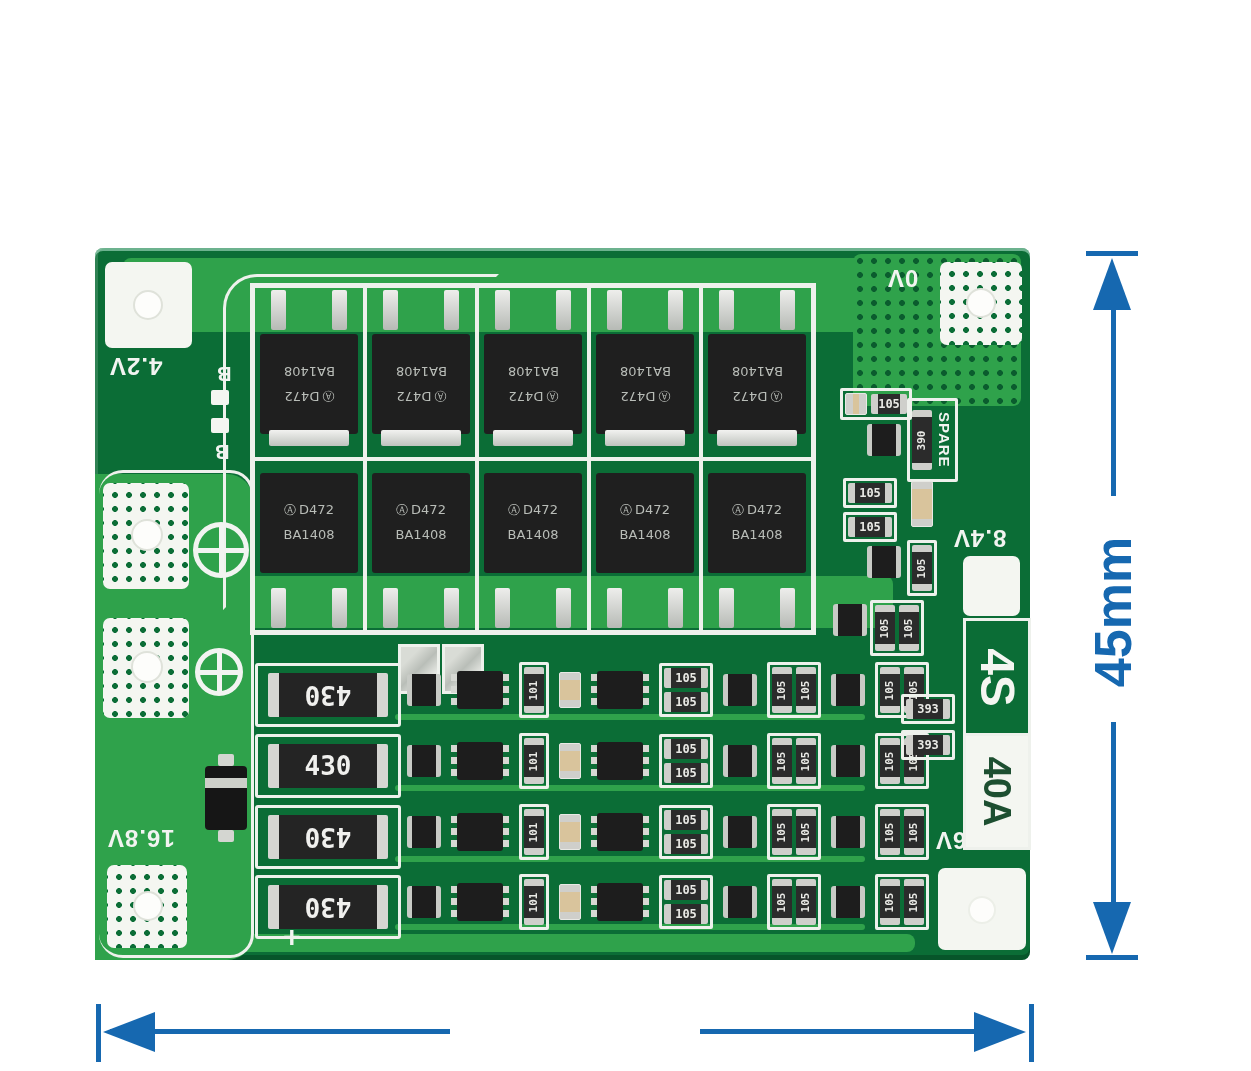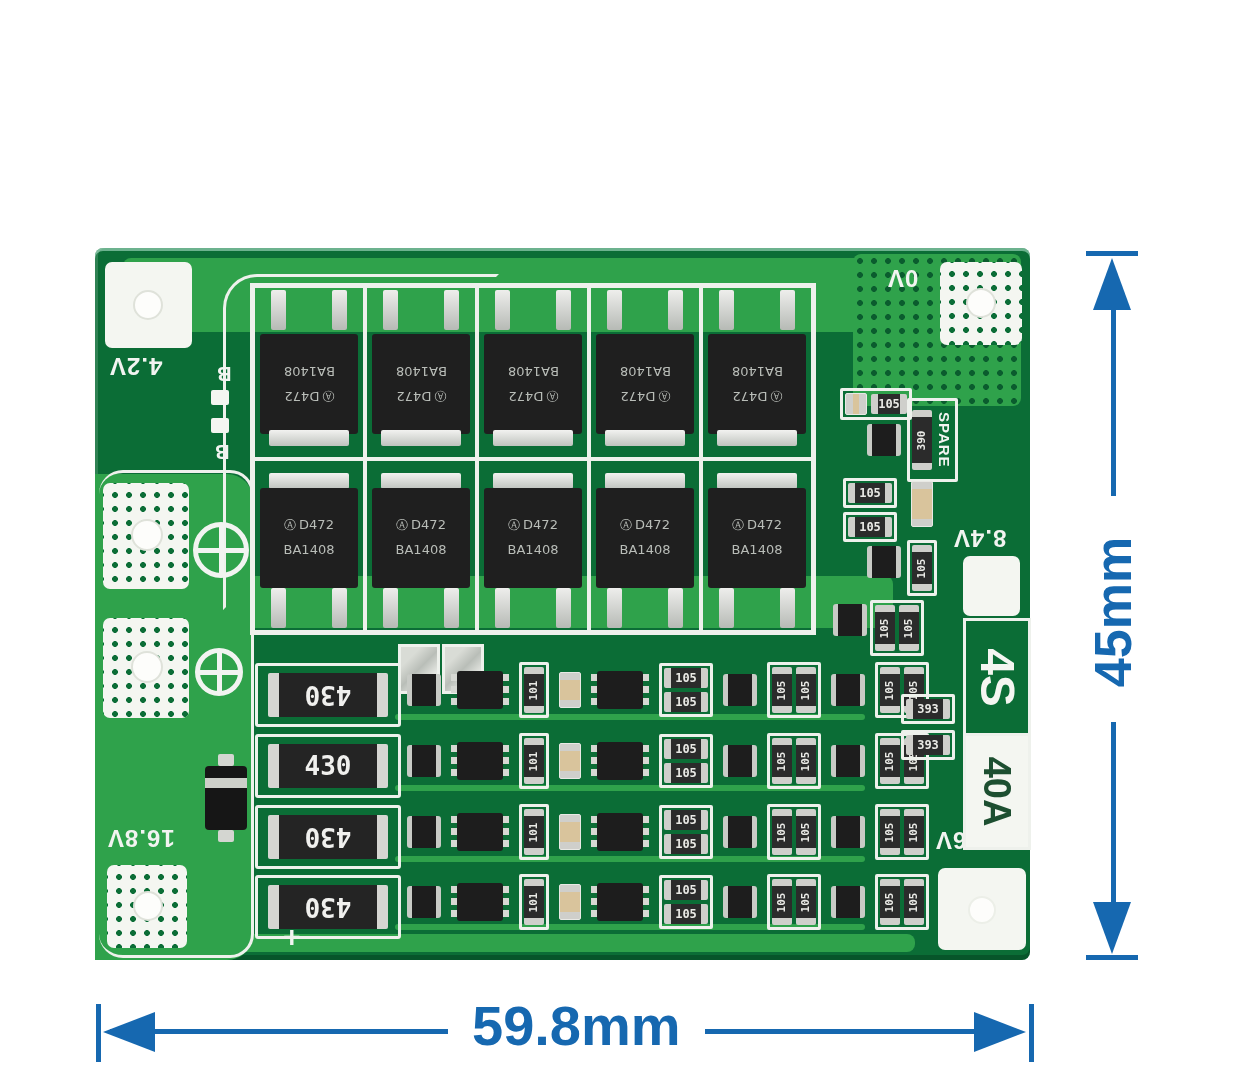--- a/index.html
+++ b/index.html
@@ -26,21 +26,21 @@
         linear-gradient(135deg,#d9dcd6 25%,#b9beb8 50%,#e4e6e1 75%);}
   
   .mosgrid{position:absolute;left:155px;top:35px;width:560px;height:346px;display:grid;
            grid-template-columns:repeat(5,1fr);grid-template-rows:1fr 1fr;border:3px solid #eef1ec;}
   .mcell{position:relative;border:2px solid #eef1ec;}
   .legs{position:absolute;left:0;right:0;display:flex;justify-content:space-between;padding:0 16px;}
   .r1 .legs{top:2px;} .r2 .legs{bottom:2px;}
   .leg{width:15px;height:40px;background:linear-gradient(180deg,#eeeeec,#b6bab5);border-radius:2px;}
   .mbody{position:absolute;left:5px;right:5px;height:100px;background:#1f1f1f;border-radius:3px;
          display:flex;align-items:center;justify-content:center;}
-  .r1 .mbody{top:46px;} .r2 .mbody{top:27px;justify-content:center;}
+  .r1 .mbody{top:46px;} .r2 .mbody{top:12px;justify-content:center;}
   .mtab{position:absolute;left:14px;right:14px;height:16px;background:linear-gradient(#f2f2f0,#bfc3be);border-radius:2px;}
   .r1 .mtab{top:142px;} .r2 .mtab{top:12px;}
   .mtext{color:#b9bdb8;font-size:13px;line-height:1.9;text-align:center;font-family:"DejaVu Sans",sans-serif;}
   .r1 .mtext{transform:rotate(180deg);}
   .logo{display:inline-block;font-size:12px;margin-right:3px;}
   
   .pwr{position:absolute;left:160px;width:140px;height:58px;border:3px solid #eef1ec;border-radius:3px;
        display:flex;align-items:center;justify-content:center;}
   .rb{width:120px;height:44px;border-radius:2px;display:flex;align-items:center;justify-content:center;
       color:#f0f0ee;font-family:"DejaVu Sans Mono",monospace;font-weight:bold;font-size:26px;
@@ -501,21 +501,20 @@
         </div>
     </div>
   </div>
 
   <div class="dim" style="left:96px;top:1004px;width:5px;height:58px;"></div>
   <div class="dim" style="left:1029px;top:1004px;width:5px;height:58px;"></div>
   <div class="arrow left" style="left:103px;top:1012px;"></div>
   <div class="arrow right" style="left:974px;top:1012px;"></div>
   <div class="dim" style="left:110px;top:1029px;width:340px;height:5px;"></div>
   <div class="dim" style="left:700px;top:1029px;width:278px;height:5px;"></div>
-  <div class="dimlabel" style="left:448px;top:993px;">59.8mm</div>
 
   <div class="dim" style="left:1086px;top:251px;width:52px;height:5px;"></div>
   <div class="dim" style="left:1086px;top:955px;width:52px;height:5px;"></div>
   <div class="arrow up" style="left:1093px;top:258px;"></div>
   <div class="arrow down" style="left:1093px;top:902px;"></div>
   <div class="dim" style="left:1111px;top:306px;width:5px;height:190px;"></div>
   <div class="dim" style="left:1111px;top:722px;width:5px;height:182px;"></div>
   <div class="dimlabel v" style="left:1113px;top:612px;">45mm</div>
 
 </div>

